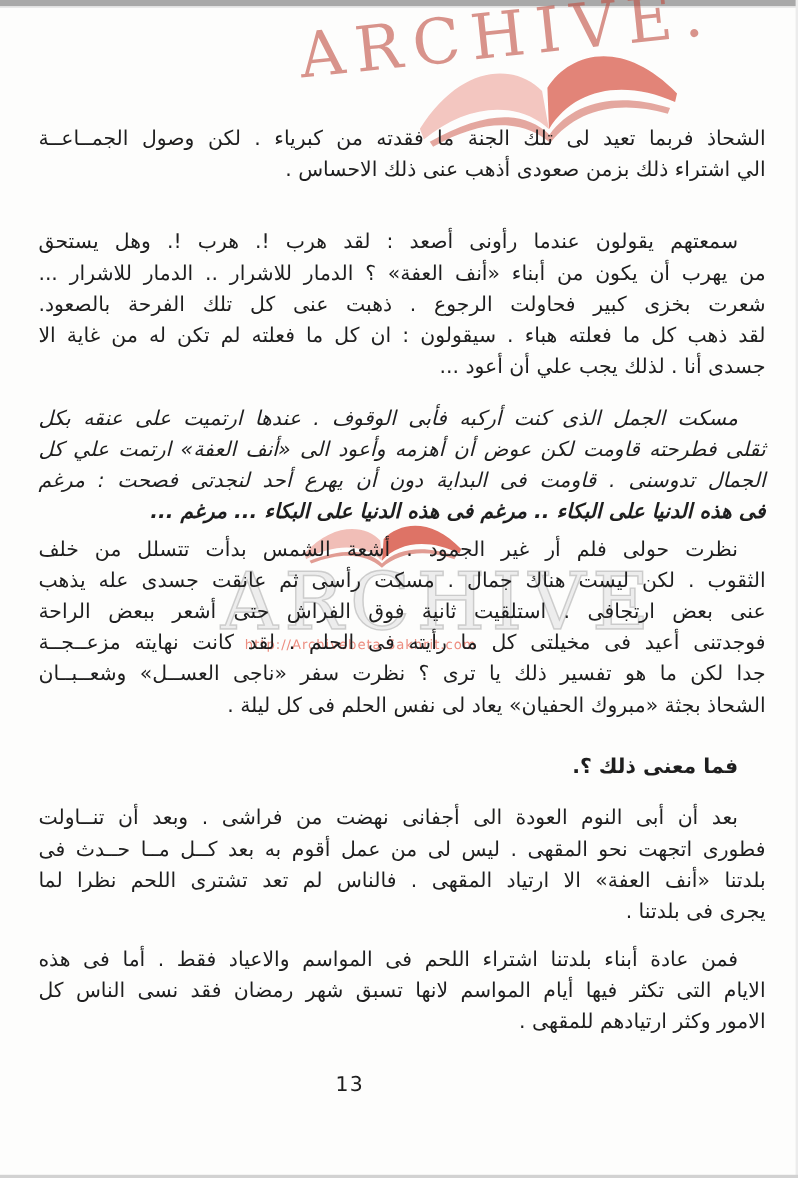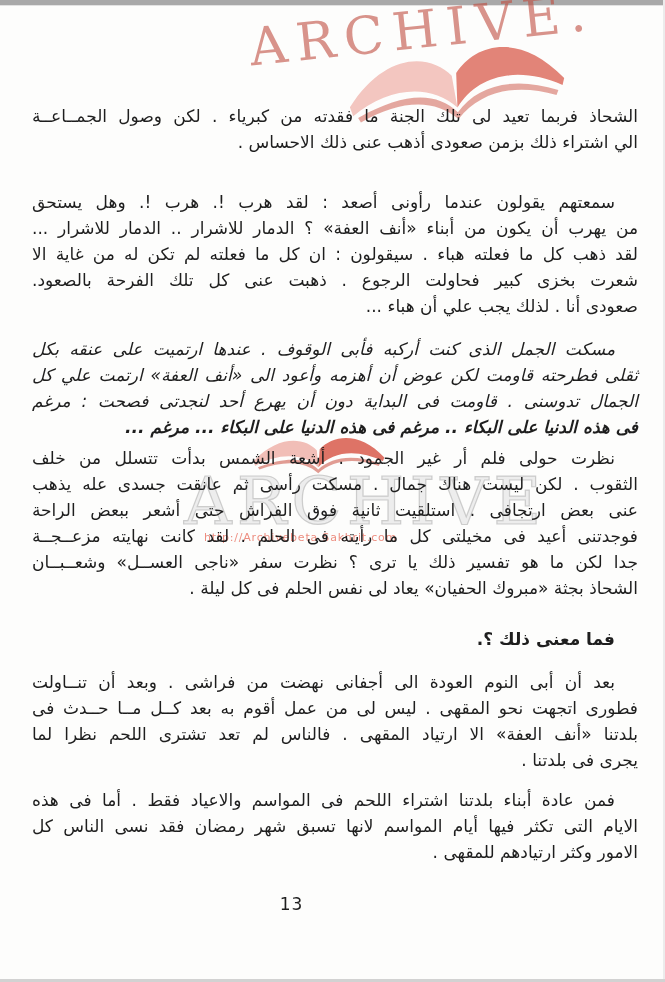--- a/index.html
+++ b/index.html
@@ -133,23 +133,23 @@
   </div>
 
   <main class="text-block" id="paragraphs">
       <div class="para">
         <div class="line">الشحاذ فربما تعيد لى تلك الجنة ما فقدته من كبرياء . لكن وصول الجمــاعــة</div>
         <div class="line last">الي اشتراء ذلك بزمن صعودى أذهب عنى ذلك الاحساس .</div>
       </div>
       <div class="para indent">
         <div class="line">سمعتهم يقولون عندما رأونى أصعد : لقد هرب !. هرب !. وهل يستحق</div>
         <div class="line">من يهرب أن يكون من أبناء «أنف العفة» ؟ الدمار للاشرار .. الدمار للاشرار ...</div>
+        <div class="line">شعرت بخزى كبير فحاولت الرجوع . ذهبت عنى كل تلك الفرحة بالصعود.</div>
         <div class="line">لقد ذهب كل ما فعلته هباء . سيقولون : ان كل ما فعلته لم تكن له من غاية الا</div>
-        <div class="line">شعرت بخزى كبير فحاولت الرجوع . ذهبت عنى كل تلك الفرحة بالصعود.</div>
-        <div class="line last">صعودى أنا . لذلك يجب علي أن هباء ...</div>
+        <div class="line last">جسدى أنا . لذلك يجب علي أن أعود ...</div>
       </div>
       <div class="para indent">
         <div class="line">مسكت الجمل الذى كنت أركبه فأبى الوقوف . عندها ارتميت على عنقه بكل</div>
         <div class="line">ثقلى فطرحته قاومت لكن عوض أن أهزمه وأعود الى «أنف العفة» ارتمت علي كل</div>
         <div class="line">الجمال تدوسنى . قاومت فى البداية دون أن يهرع أحد لنجدتى فصحت : مرغم</div>
         <div class="line last bold">فى هذه الدنيا على البكاء .. مرغم فى هذه الدنيا على البكاء ... مرغم ...</div>
       </div>
       <div class="para indent">
         <div class="line">نظرت حولى فلم أر غير الجمود . أشعة الشمس بدأت تتسلل من خلف</div>
         <div class="line">الثقوب . لكن ليست هناك جمال . مسكت رأسى ثم عانقت جسدى عله يذهب</div>

